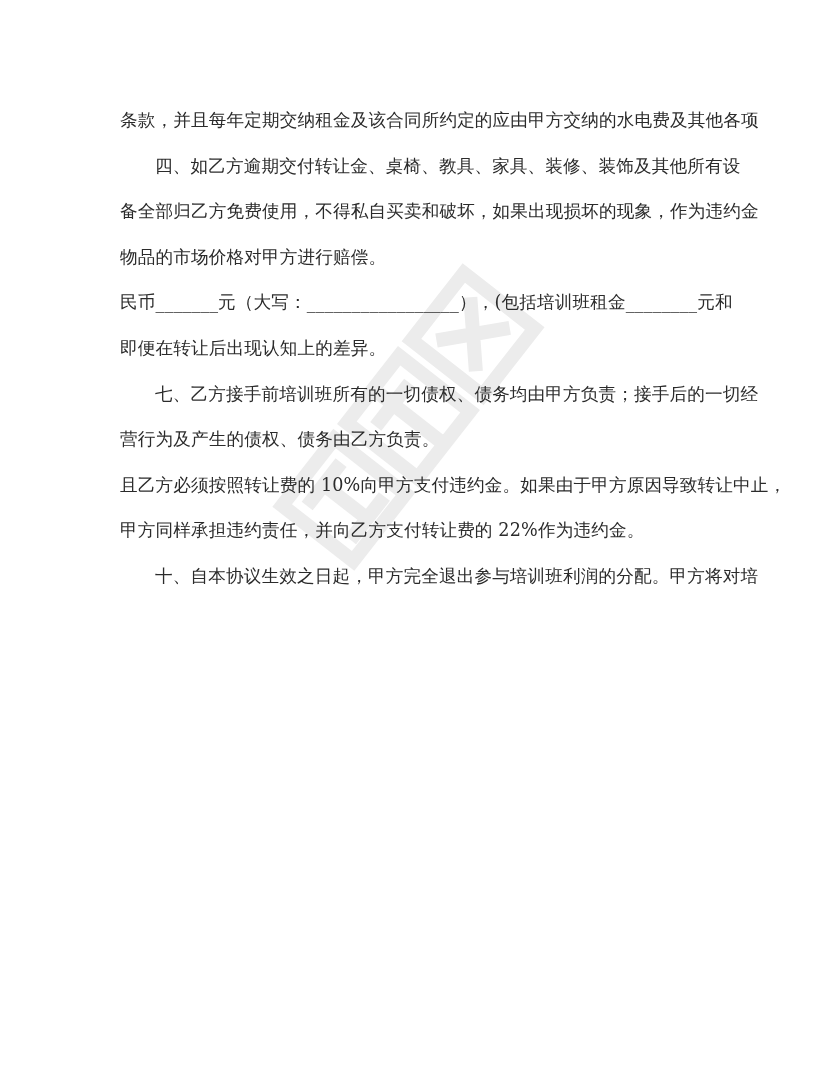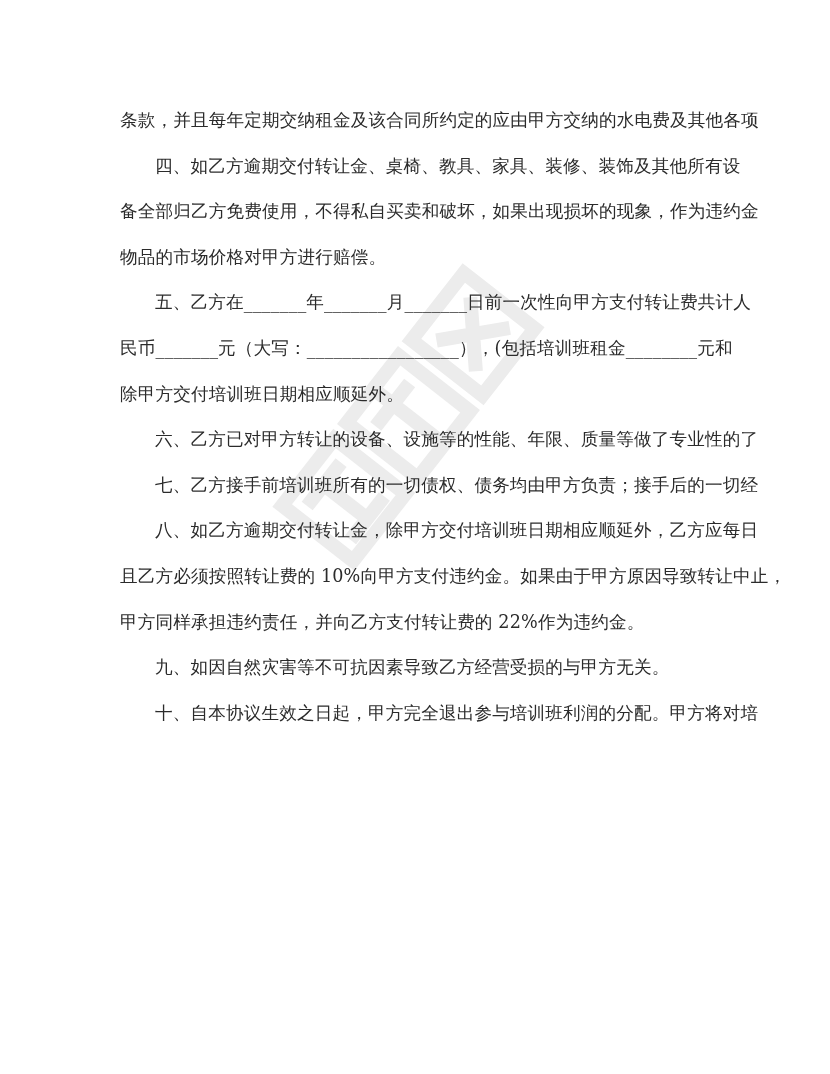--- a/index.html
+++ b/index.html
@@ -76,41 +76,36 @@
       <span class="line">条款，并且每年定期交纳租金及该合同所约定的应由甲方交纳的水电费及其他各项</span>
     </p>
 
     <p class="indent">
       <span class="line" style="padding-left:35px;text-indent:0">四、如乙方逾期交付转让金、桌椅、教具、家具、装修、装饰及其他所有设</span>
       <span class="line" style="text-indent:0">备全部归乙方免费使用，不得私自买卖和破坏，如果出现损坏的现象，作为违约金</span>
       <span class="line" style="text-indent:0">物品的市场价格对甲方进行赔偿。</span>
     </p>
 
     <p class="indent">
-      <span class="line" style="padding-left:35px;text-indent:0">五、乙方在_______年_______月_______日前一次性向甲方支付转让费共计人</span>
       <span class="line" style="text-indent:0">民币_______元（大写：_________________），(包括培训班租金________元和</span>
-      <span class="line" style="text-indent:0">除甲方交付培训班日期相应顺延外。</span>
+      <span class="line" style="text-indent:0">即便在转让后出现认知上的差异。</span>
     </p>
 
     <p class="indent">
-      <span class="line" style="padding-left:35px;text-indent:0">六、乙方已对甲方转让的设备、设施等的性能、年限、质量等做了专业性的了</span>
     </p>
 
     <p class="indent">
       <span class="line" style="padding-left:35px;text-indent:0">七、乙方接手前培训班所有的一切债权、债务均由甲方负责；接手后的一切经</span>
+      <span class="line" style="text-indent:0">营行为及产生的债权、债务由乙方负责。</span>
     </p>
 
     <p class="indent">
-      <span class="line" style="padding-left:35px;text-indent:0">八、如乙方逾期交付转让金，除甲方交付培训班日期相应顺延外，乙方应每日</span>
       <span class="line" style="text-indent:0">且乙方必须按照转让费的 10%向甲方支付违约金。如果由于甲方原因导致转让中止，</span>
       <span class="line" style="text-indent:0">甲方同样承担违约责任，并向乙方支付转让费的 22%作为违约金。</span>
     </p>
 
-    <p class="indent">
-      <span class="line" style="padding-left:35px;text-indent:0">九、如因自然灾害等不可抗因素导致乙方经营受损的与甲方无关。</span>
-    </p>
 
     <p class="indent">
       <span class="line" style="padding-left:35px;text-indent:0">十、自本协议生效之日起，甲方完全退出参与培训班利润的分配。甲方将对培</span>
     </p>
 
   </div>
 </div>
 
 </body></html>

